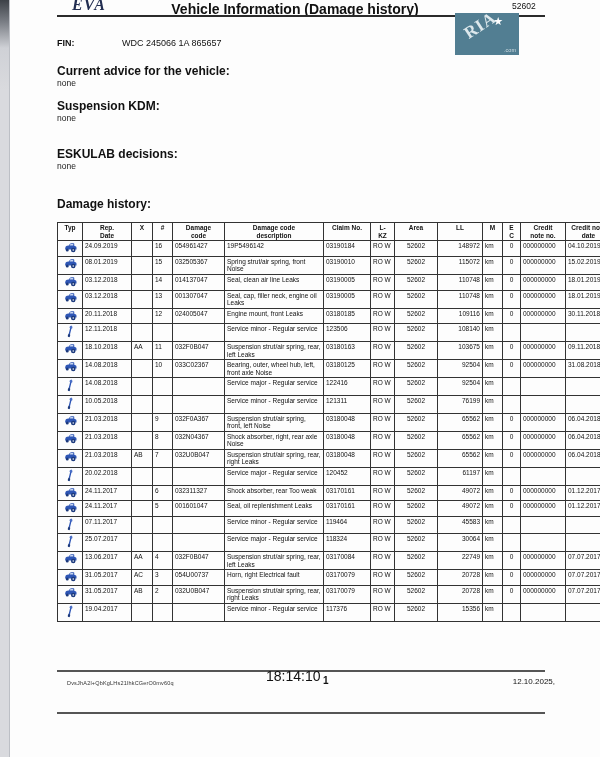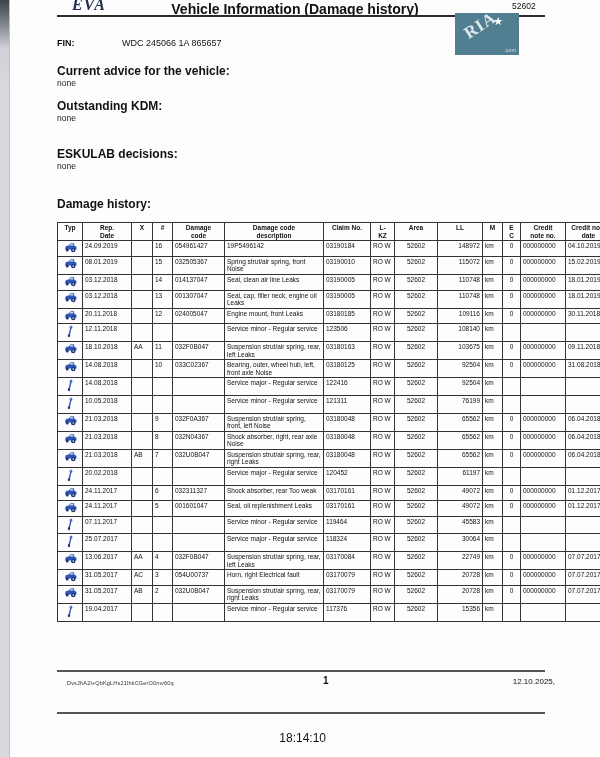--- a/index.html
+++ b/index.html
@@ -72,21 +72,21 @@
   table.dmg td.al-right{text-align:right;}
   table.dmg td.al-center{text-align:center;}
   table.dmg td.typ-cell{text-align:center;padding:1px 0;}
 
   
   .footer-rule-top{position:absolute;top:670px;left:47px;width:488px;height:2px;background:#555;}
   .footer-rule-bottom{position:absolute;top:712px;left:47px;width:488px;height:2px;background:#555;}
   .footer-code{position:absolute;top:680px;left:57px;font-size:5.5px;color:#333;letter-spacing:0.2px;}
   .footer-page{position:absolute;top:675px;left:313px;font-size:10px;font-weight:bold;}
   .footer-date{position:absolute;top:677px;right:45px;font-size:8px;}
-  .footer-time{position:absolute;top:731px;left:256px;width:60px;text-align:right;font-size:12px;}
+  .footer-time{position:absolute;top:668px;left:256px;width:60px;text-align:left;font-size:14px;}
 </style>
 </head>
 <body>
 
 <div class="photo-strip"></div>
 
 <div class="page">
 
   <div class="eva-logo">EVA</div>
   <div class="doc-title">Vehicle Information (Damage history)</div>
@@ -103,21 +103,21 @@
 
   <div class="fin-row">
     <span class="fin-label">FIN:</span><span>WDC 245066 1A 865657</span>
   </div>
 
   <div class="section" style="top:64px">
     <div class="sec-title">Current advice for the vehicle:</div>
     <div class="sec-value">none</div>
   </div>
   <div class="section" style="top:99px">
-    <div class="sec-title">Outstanding KDM:</div>
+    <div class="sec-title">Suspension KDM:</div>
     <div class="sec-value">none</div>
   </div>
   <div class="section" style="top:147px">
     <div class="sec-title">ESKULAB decisions:</div>
     <div class="sec-value">none</div>
   </div>
   <div class="section" style="top:197px">
     <div class="sec-title">Damage history:</div>
   </div>
 

